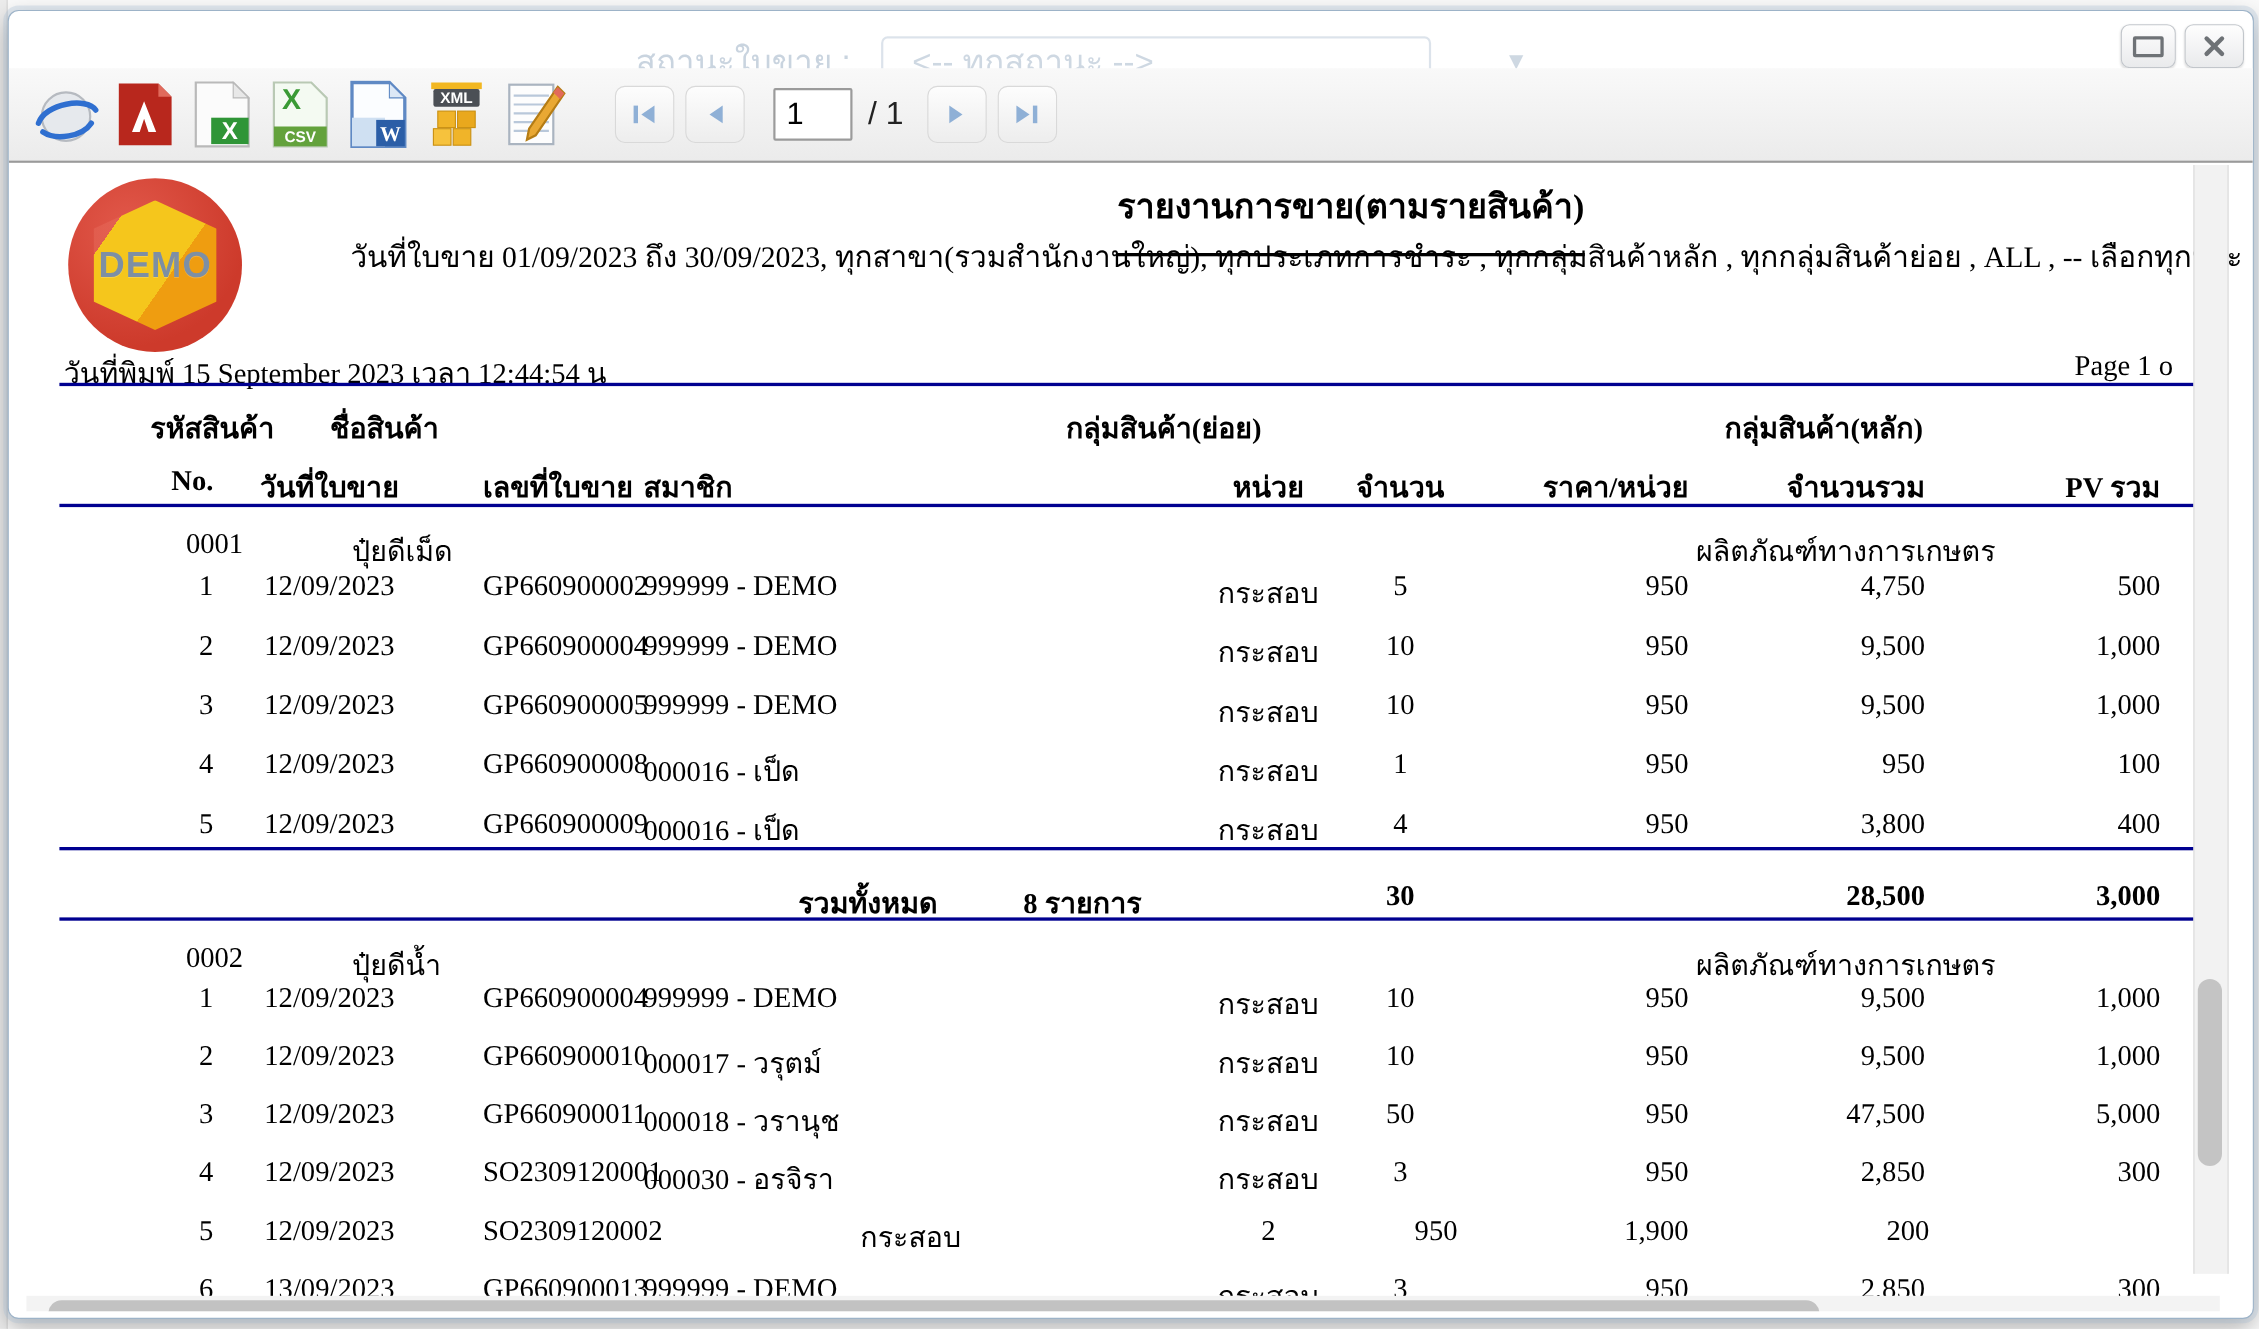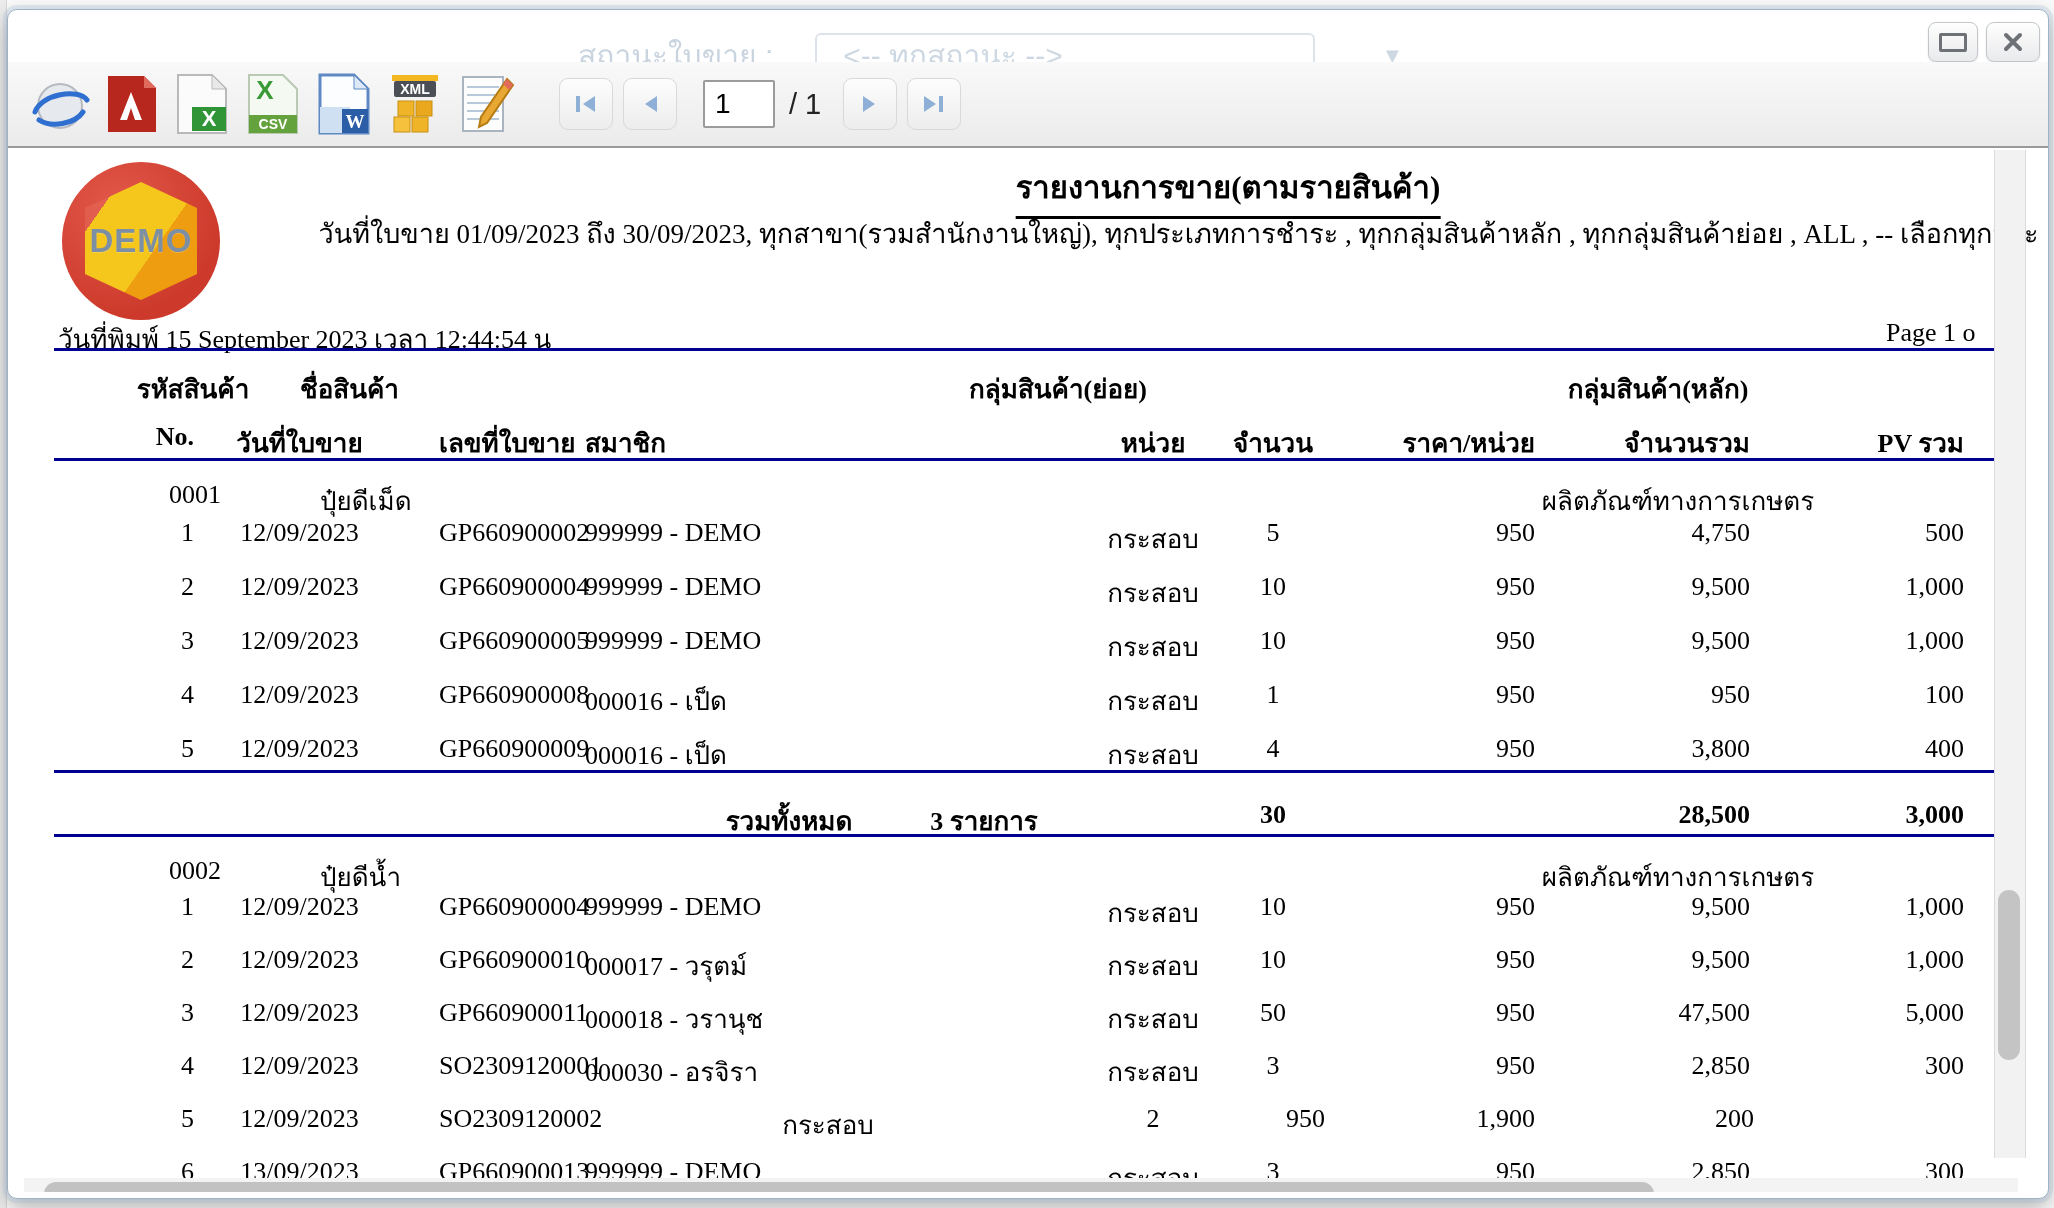--- a/index.html
+++ b/index.html
@@ -14,21 +14,21 @@
     background:linear-gradient(#e8eff8,#dae5f1);}
   .title-text{position:absolute;left:14px;top:10px;font-size:29px;color:#1c1c1c;}
   .winbtn{position:absolute;top:12px;height:38px;border:1px solid #c2c6cb;border-radius:8px;
     background:linear-gradient(#fefefe,#e9eaec);display:flex;align-items:center;justify-content:center;
     box-shadow:0 1px 2px rgba(0,0,0,.12);}
   .winbtn.max{left:1920px;width:48px;}
   .winbtn.close{left:1978px;width:52px;}
   .max-glyph{width:22px;height:13px;border:3px solid #6e7276;border-radius:2px;}
 
   
-  .ghost{position:absolute;left:570px;top:22px;display:flex;align-items:center;opacity:.95;pointer-events:none;gap:14px;}
+  .ghost{position:absolute;left:570px;top:22px;display:flex;align-items:center;opacity:.95;pointer-events:none;}
   .ghost-label{font-size:30px;color:#c7d2de;margin-right:28px;}
   .ghost-select{width:500px;height:46px;border:2px solid #dbe2ea;border-radius:6px;position:relative;
     display:flex;align-items:center;color:#ccd6e1;font-size:30px;padding-left:26px;box-sizing:border-box;}
   .ghost-arrow{position:absolute;right:-90px;top:8px;color:#ccd6e1;font-size:22px;}
 
   
   .toolbar{position:absolute;left:0;top:52px;right:0;height:86px;
     background:linear-gradient(#f9f9f9,#ebebeb);border-bottom:2px solid #9a9a9a;
     display:flex;align-items:center;padding-left:20px;box-sizing:border-box;}
   .tool-btn{width:64px;height:66px;margin-right:7px;background:transparent;border:none;
@@ -45,21 +45,21 @@
   .logo{position:absolute;left:44px;top:12px;width:158px;height:158px;border-radius:50%;
     background:radial-gradient(circle at 35% 30%,#e2594b,#cd3a2b 70%);display:flex;align-items:center;justify-content:center;}
   .logo-hex{width:112px;height:118px;background:linear-gradient(125deg,#e9706066 18%,#f5c61c 18%,#f5c61c 60%,#ef9d10 60%);
     clip-path:polygon(50% 0%,100% 22%,100% 78%,50% 100%,0% 78%,0% 22%);
     display:flex;align-items:center;justify-content:center;}
   .logo-text{font-size:33px;font-weight:bold;color:#7d8fa4;letter-spacing:1px;
     text-shadow:0 1px 0 #fff3;font-family:"Liberation Sans",sans-serif;}
 
   .rpt{font-family:"Liberation Serif",serif;color:#000;}
   .rpt-title{position:absolute;left:1210px;top:12px;transform:translateX(-50%);
-    font-size:31px;font-weight:bold;border-bottom:3px solid #000;padding-bottom:4px;white-space:nowrap;}
+    font-size:31px;font-weight:bold;border-bottom:3px solid #000;padding-bottom:18px;white-space:nowrap;}
   .rpt-subtitle{position:absolute;left:1195px;top:62px;transform:translateX(-50%);
     font-size:27px;white-space:nowrap;}
   .printed{position:absolute;left:40px;top:168px;font-size:26px;white-space:nowrap;}
   .pagelbl{position:absolute;left:1868px;top:168px;font-size:26px;white-space:nowrap;}
 
   .rule{position:absolute;left:36px;width:1964px;height:3px;background:#000090;}
 
   .hdr1-item{position:absolute;font-size:26px;font-weight:bold;white-space:nowrap;}
   .trow{position:absolute;left:40px;width:1910px;display:grid;
     grid-template-columns:150px 165px 190px 530px 120px 120px 210px 215px 210px;
@@ -296,21 +296,21 @@
       <div class="c unit">กระสอบ</div>
       <div class="c qty">4</div>
       <div class="c price">950</div>
       <div class="c amt">3,800</div>
       <div class="c pv">400</div>
     </div>
 
     <div class="rule" style="top:620px"></div>
 
     <span class="sum-item" style="left:771px;top:650px;transform:translateX(-50%)">รวมทั้งหมด</span>
-    <span class="sum-item" style="left:966px;top:650px;transform:translateX(-50%)">3 รายการ</span>
+    <span class="sum-item" style="left:966px;top:650px;transform:translateX(-50%)">8 รายการ</span>
     <span class="sum-item" style="left:1195px;top:650px;width:120px;text-align:center">30</span>
     <span class="sum-item" style="left:1525px;top:650px;width:207px;text-align:right">28,500</span>
     <span class="sum-item" style="left:1740px;top:650px;width:206px;text-align:right">3,000</span>
 
     <div class="rule" style="top:684px"></div>
 
     <span class="grow-item" style="left:177px;top:706px;transform:translateX(-50%)">0002</span>
     <span class="grow-item" style="left:302px;top:706px">ปุ๋ยดีน้ำ</span>
     <span class="grow-item" style="left:1660px;top:706px;transform:translateX(-50%)">ผลิตภัณฑ์ทางการเกษตร</span>
 

